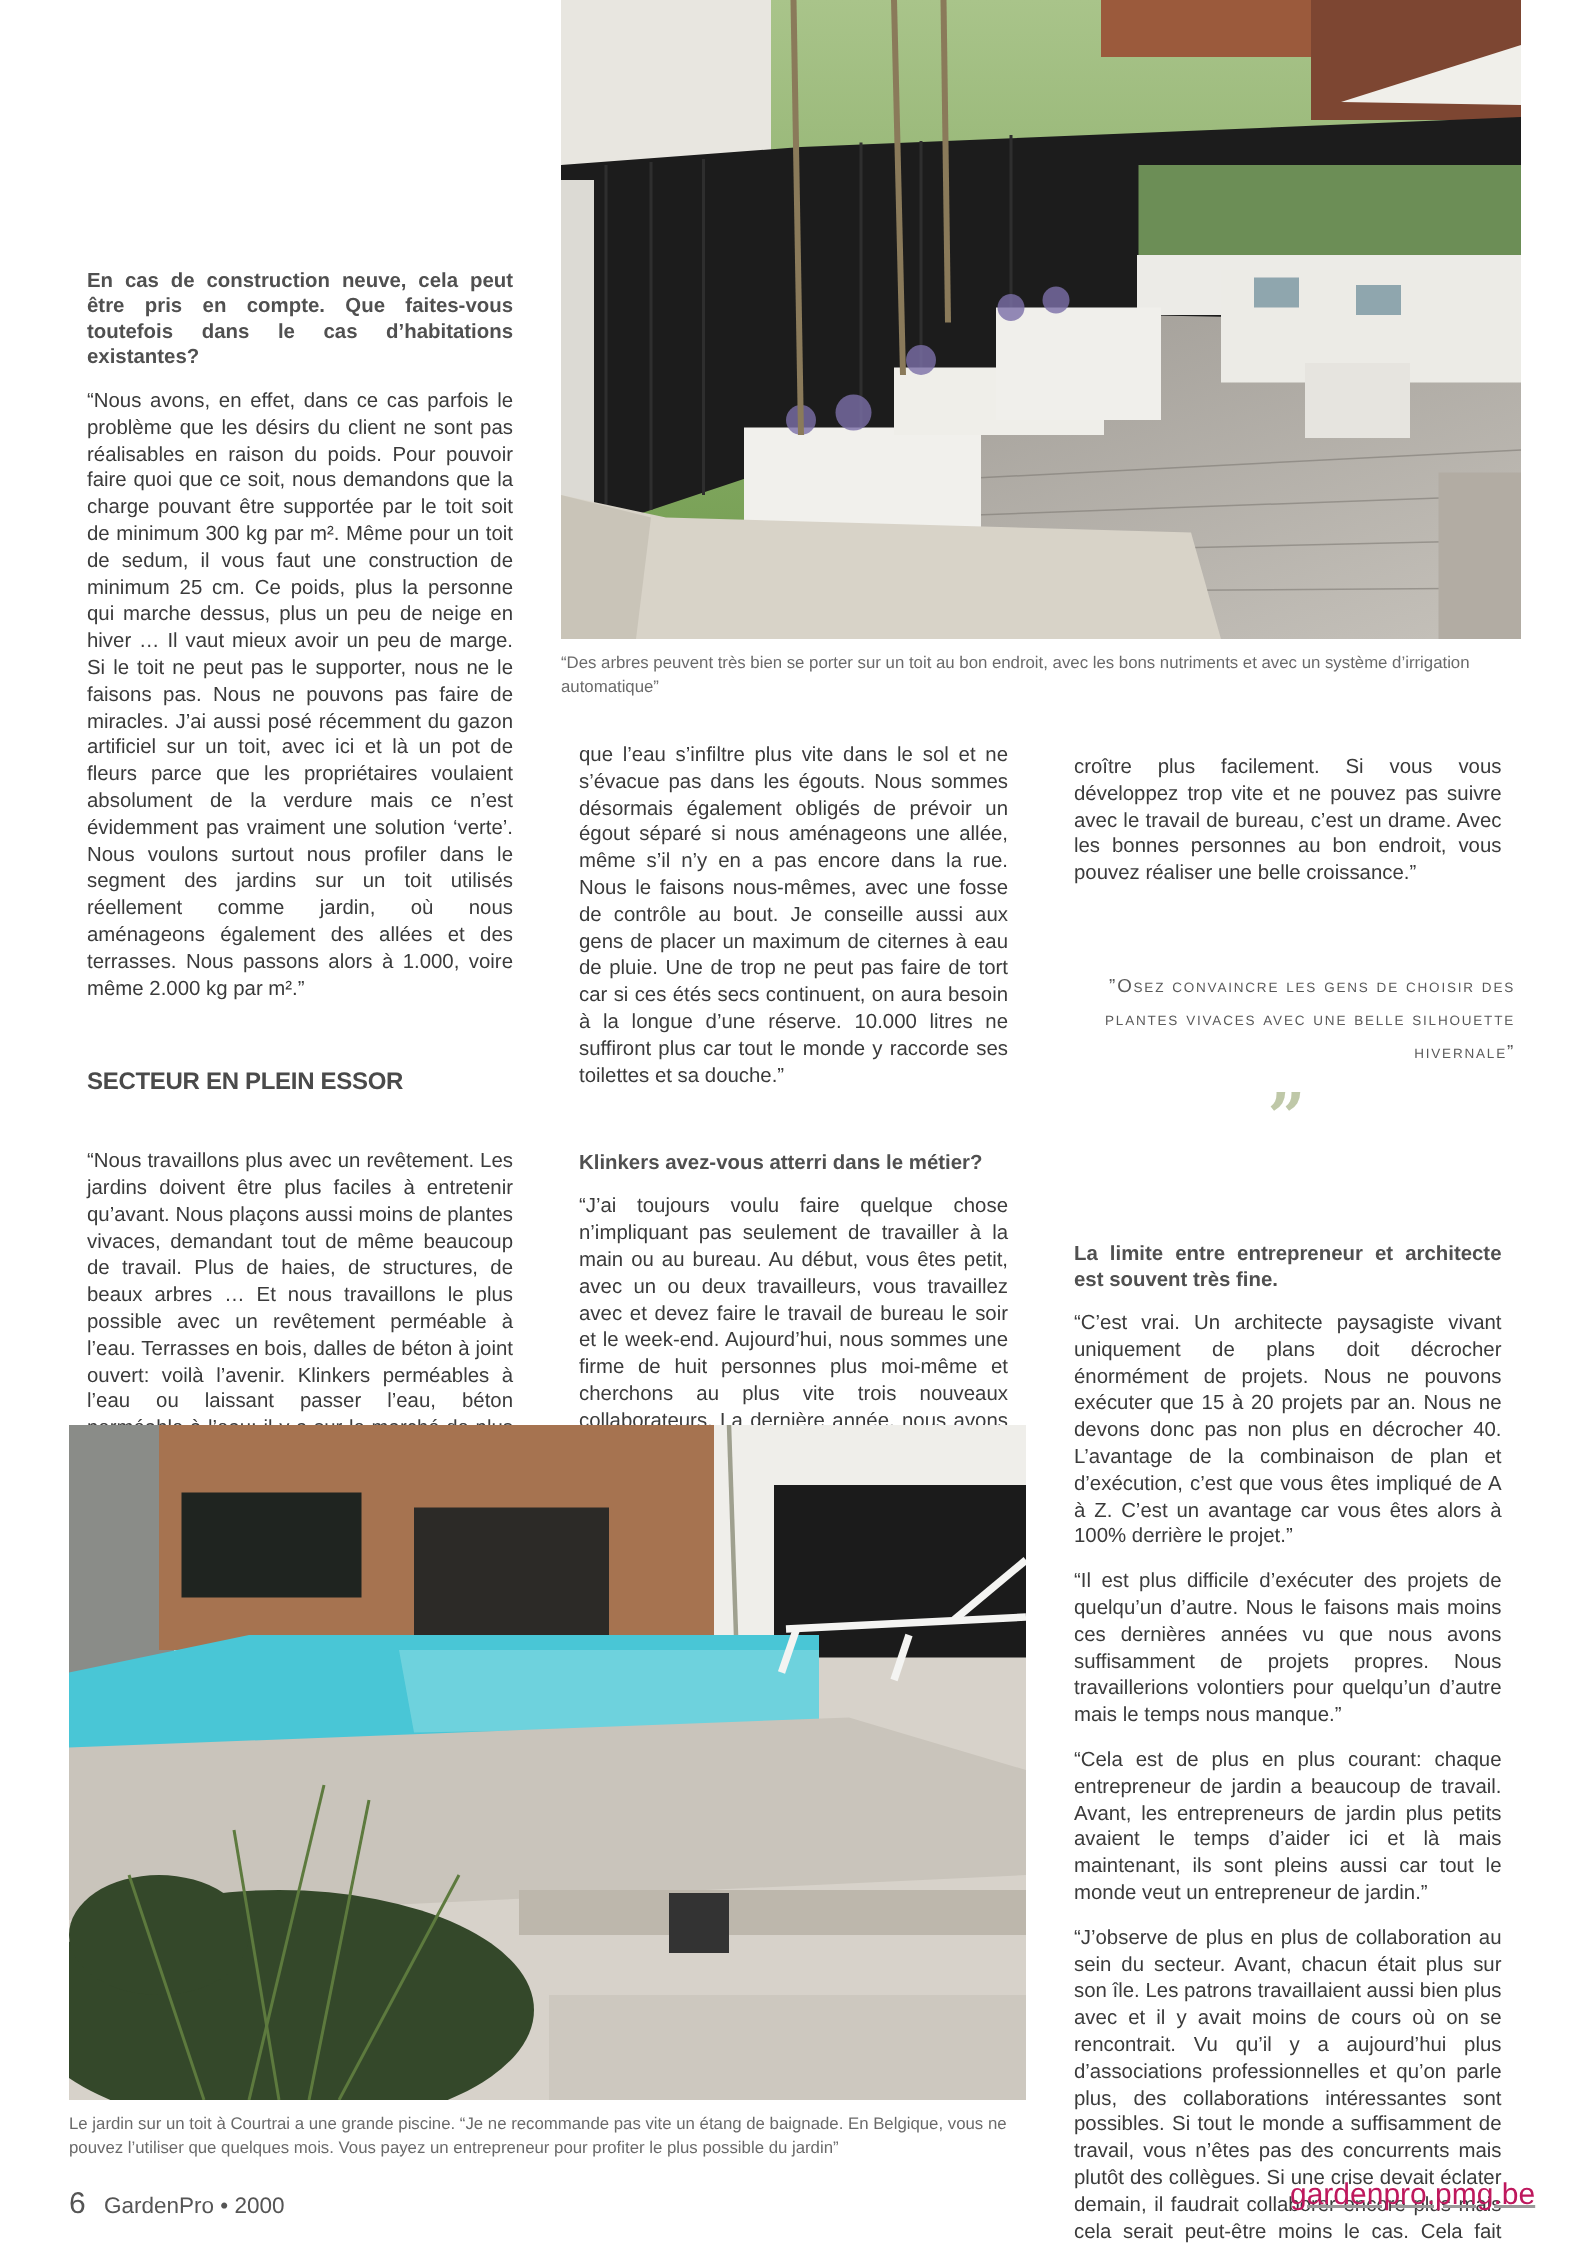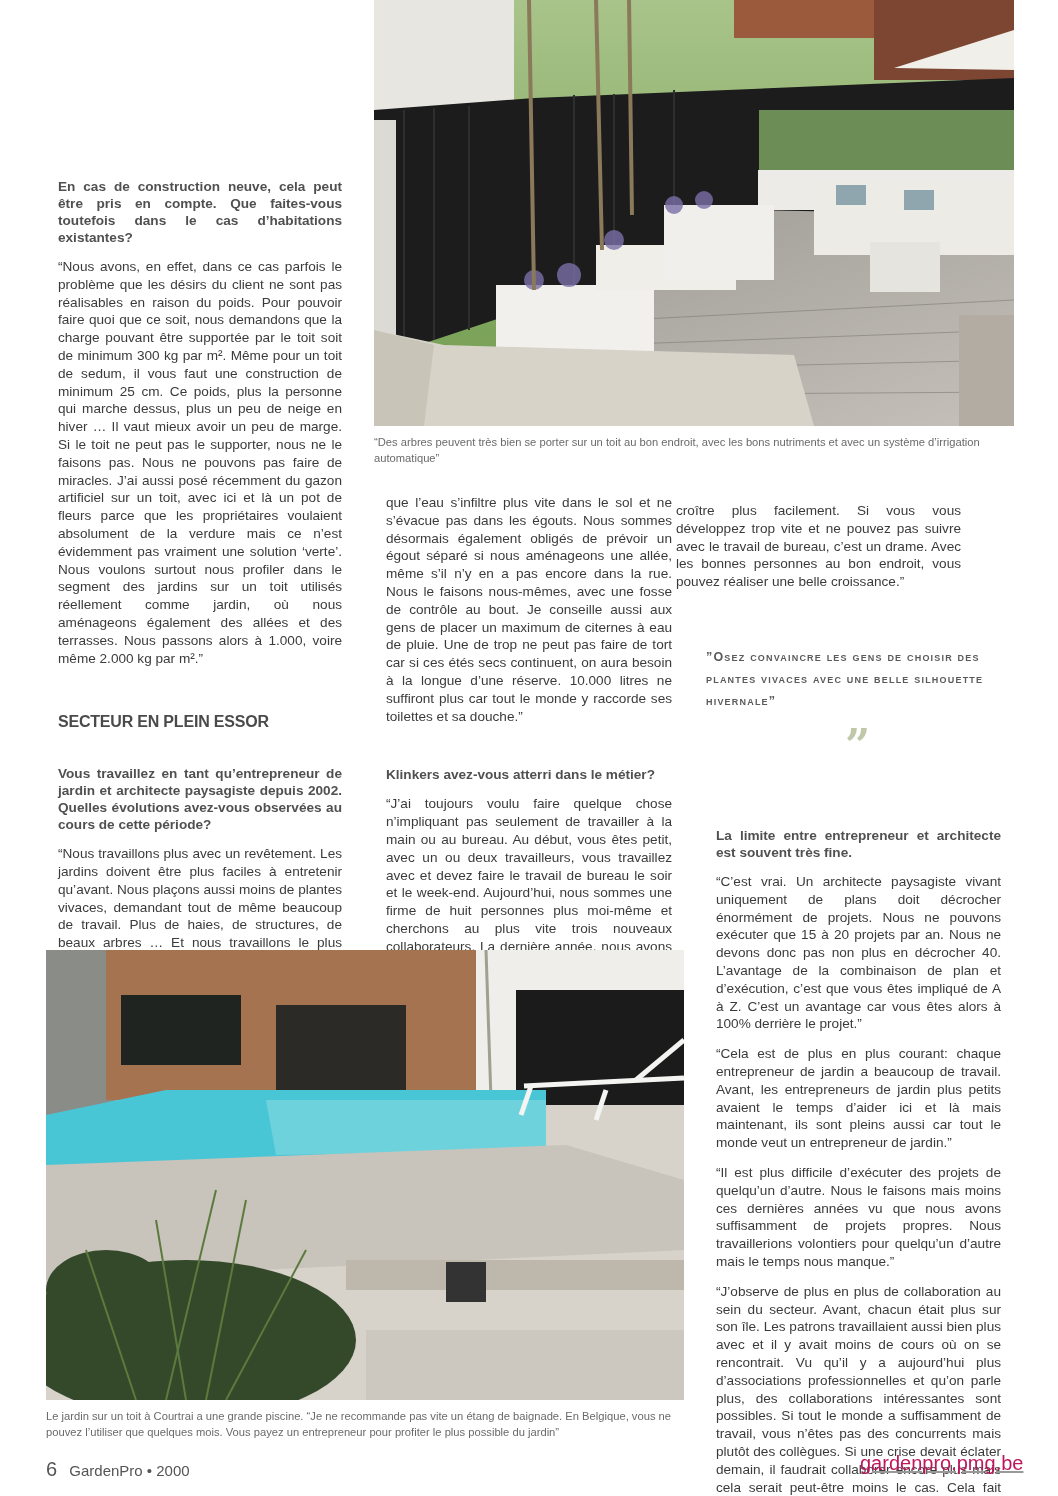--- a/index.html
+++ b/index.html
@@ -4,21 +4,21 @@
 <style>
   html, body { margin:0; padding:0; background:#ffffff; }
   body { width:1058px; height:1496px; position:relative; overflow:hidden; font-family:"Liberation Sans", sans-serif; color:#3c3c3c; }
   .col { position:absolute; font-size:13.6px; line-height:17.8px; text-align:justify; color:#3b3b3b; }
   .col p { margin:12px; }
   .q { font-weight:bold; color:#505050; font-size:13.6px; line-height:17px; }
   .h { font-weight:bold; font-size:16px; color:#4a4a4a; letter-spacing:-0.2px; margin:0; }
   .gap { height:17px; }
   .cap { position:absolute; font-size:11.2px; line-height:16px; color:#6a6a6a; }
   .photo { position:absolute; overflow:hidden; }
-  .pull { position:absolute; text-align:left; color:#5a5a5a; font-weight:bold; font-size:12.5px; letter-spacing:1.2px; line-height:22px; font-variant:small-caps; }
+  .pull { position:absolute; text-align:right; color:#5a5a5a; font-weight:normal; font-size:12.5px; letter-spacing:1.2px; line-height:22px; font-variant:small-caps; }
   .qm { position:absolute; font-size:44px; color:#bfc8a8; font-weight:bold; font-family:"DejaVu Serif", serif; }
   .footer-left { position:absolute; left:46px; top:1458px; font-size:15px; color:#555; }
   .footer-left .pg { font-size:20px; margin-right:8px; }
   .footer-right { position:absolute; left:860px; top:1452px; font-size:20px; color:#be185d; text-decoration:underline; text-decoration-color:#999; }
 </style>
 </head>
 <body>
 
 <div class="photo" style="left:374px; top:0; width:640px; height:426px;">
   <svg width="640" height="426" viewBox="0 0 640 426">
@@ -90,43 +90,42 @@
 </div>
 
 <div class="cap" style="left:374px; top:434px; width:640px;">“Des arbres peuvent très bien se porter sur un toit au bon endroit, avec les bons nutriments et avec un système d’irrigation automatique”</div>
 
 <div class="col" style="left:46px; top:166px; width:308px;">
   <p class="q">En cas de construction neuve, cela peut être pris en compte. Que faites-vous toutefois dans le cas d’habitations existantes?</p>
   <p>“Nous avons, en effet, dans ce cas parfois le problème que les désirs du client ne sont pas réalisables en raison du poids. Pour pouvoir faire quoi que ce soit, nous demandons que la charge pouvant être supportée par le toit soit de minimum 300 kg par m². Même pour un toit de sedum, il vous faut une construction de minimum 25 cm. Ce poids, plus la personne qui marche dessus, plus un peu de neige en hiver … Il vaut mieux avoir un peu de marge. Si le toit ne peut pas le supporter, nous ne le faisons pas. Nous ne pouvons pas faire de miracles. J’ai aussi posé récemment du gazon artificiel sur un toit, avec ici et là un pot de fleurs parce que les propriétaires voulaient absolument de la verdure mais ce n’est évidemment pas vraiment une solution ‘verte’. Nous voulons surtout nous profiler dans le segment des jardins sur un toit utilisés réellement comme jardin, où nous aménageons également des allées et des terrasses. Nous passons alors à 1.000, voire même 2.000 kg par m².”</p>
   <div class="gap" style="height:22px;"></div>
   <p class="h">SECTEUR EN PLEIN ESSOR</p>
   <div class="gap" style="height:10px;"></div>
-  <p class="q">Vous travaillez en tant qu’entrepreneur de jardin et architecte paysagiste depuis 2002. Quelles évolutions avez-vous observées au cours de cette période?</p>
   <p>“Nous travaillons plus avec un revêtement. Les jardins doivent être plus faciles à entretenir qu’avant. Nous plaçons aussi moins de plantes vivaces, demandant tout de même beaucoup de travail. Plus de haies, de structures, de beaux arbres … Et nous travaillons le plus possible avec un revêtement perméable à l’eau. Terrasses en bois, dalles de béton à joint ouvert: voilà l’avenir. Klinkers perméables à l’eau ou laissant passer l’eau, béton perméable à l’eau: il y a sur le marché de plus en plus de produits veillant à ce</p>
 </div>
 
 <div class="col" style="left:374px; top:482px; width:310px;">
   <p>que l’eau s’infiltre plus vite dans le sol et ne s’évacue pas dans les égouts. Nous sommes désormais également obligés de prévoir un égout séparé si nous aménageons une allée, même s’il n’y en a pas encore dans la rue. Nous le faisons nous-mêmes, avec une fosse de contrôle au bout. Je conseille aussi aux gens de placer un maximum de citernes à eau de pluie. Une de trop ne peut pas faire de tort car si ces étés secs continuent, on aura besoin à la longue d’une réserve. 10.000 litres ne suffiront plus car tout le monde y raccorde ses toilettes et sa douche.”</p>
   <div class="gap"></div>
   <p class="q">Klinkers avez-vous atterri dans le métier?</p>
   <p>“J’ai toujours voulu faire quelque chose n’impliquant pas seulement de travailler à la main ou au bureau. Au début, vous êtes petit, avec un ou deux travailleurs, vous travaillez avec et devez faire le travail de bureau le soir et le week-end. Aujourd’hui, nous sommes une firme de huit personnes plus moi-même et cherchons au plus vite trois nouveaux collaborateurs. La dernière année, nous avons surtout travaillé à la structure de la firme. Avec une structure forte, vous pouvez</p>
 </div>
 
-<div class="col" style="left:664px; top:490px; width:309px;">
+<div class="col" style="left:704px; top:490px; width:309px;">
   <p>croître plus facilement. Si vous vous développez trop vite et ne pouvez pas suivre avec le travail de bureau, c’est un drame. Avec les bonnes personnes au bon endroit, vous pouvez réaliser une belle croissance.”</p>
 </div>
 
 <div class="pull" style="left:706px; top:646px; width:304px;">”Osez convaincre les gens de choisir des plantes vivaces avec une belle silhouette hivernale”</div>
 <div class="qm" style="left:845px; top:720px;">”</div>
 
 <div class="col" style="left:704px; top:815px; width:309px;">
   <p class="q">La limite entre entrepreneur et architecte est souvent très fine.</p>
   <p>“C’est vrai. Un architecte paysagiste vivant uniquement de plans doit décrocher énormément de projets. Nous ne pouvons exécuter que 15 à 20 projets par an. Nous ne devons donc pas non plus en décrocher 40. L’avantage de la combinaison de plan et d’exécution, c’est que vous êtes impliqué de A à Z. C’est un avantage car vous êtes alors à 100% derrière le projet.”</p>
+  <p>“Il est plus difficile d’exécuter des projets de quelqu’un d’autre. Nous le faisons mais moins ces dernières années vu que nous avons suffisamment de projets propres. Nous travaillerions volontiers pour quelqu’un d’autre mais le temps nous manque.”</p>
   <p>“Cela est de plus en plus courant: chaque entrepreneur de jardin a beaucoup de travail. Avant, les entrepreneurs de jardin plus petits avaient le temps d’aider ici et là mais maintenant, ils sont pleins aussi car tout le monde veut un entrepreneur de jardin.”</p>
-  <p>“Il est plus difficile d’exécuter des projets de quelqu’un d’autre. Nous le faisons mais moins ces dernières années vu que nous avons suffisamment de projets propres. Nous travaillerions volontiers pour quelqu’un d’autre mais le temps nous manque.”</p>
   <p><span>“J’observe de plus en plus de collaboration au sein du secteur. Avant, chacun était plus sur son île. Les patrons travaillaient aussi bien plus avec et il y avait moins de cours où on se rencontrait. Vu qu’il y a aujourd’hui plus d’associations professionnelles et qu’on parle plus, des collaborations intéressantes sont possibles. Si tout le monde a suffisamment de travail, vous n’êtes pas des concurrents mais plutôt des collègues. Si une crise devait éclater demain, il faudrait collaborer encore plus mais cela serait peut-être moins le cas. Cela fait bien dix ans que les jardins sont un </span><em>booming business</em><span>: tout le monde a du travail.”</span></p>
 </div>
 
 <div class="photo" style="left:46px; top:950px; width:638px; height:450px;">
   <svg width="638" height="450" viewBox="0 0 638 450">
     <rect width="638" height="450" fill="#d7d2ca"></rect>
     <rect x="0" y="0" width="70" height="170" fill="#8a8c88"></rect>
     <rect x="60" y="0" width="370" height="150" fill="#a67350"></rect>
     <rect x="75" y="45" width="120" height="70" fill="#1f2420"></rect>
     <rect x="230" y="55" width="130" height="85" fill="#2c2a27"></rect>

